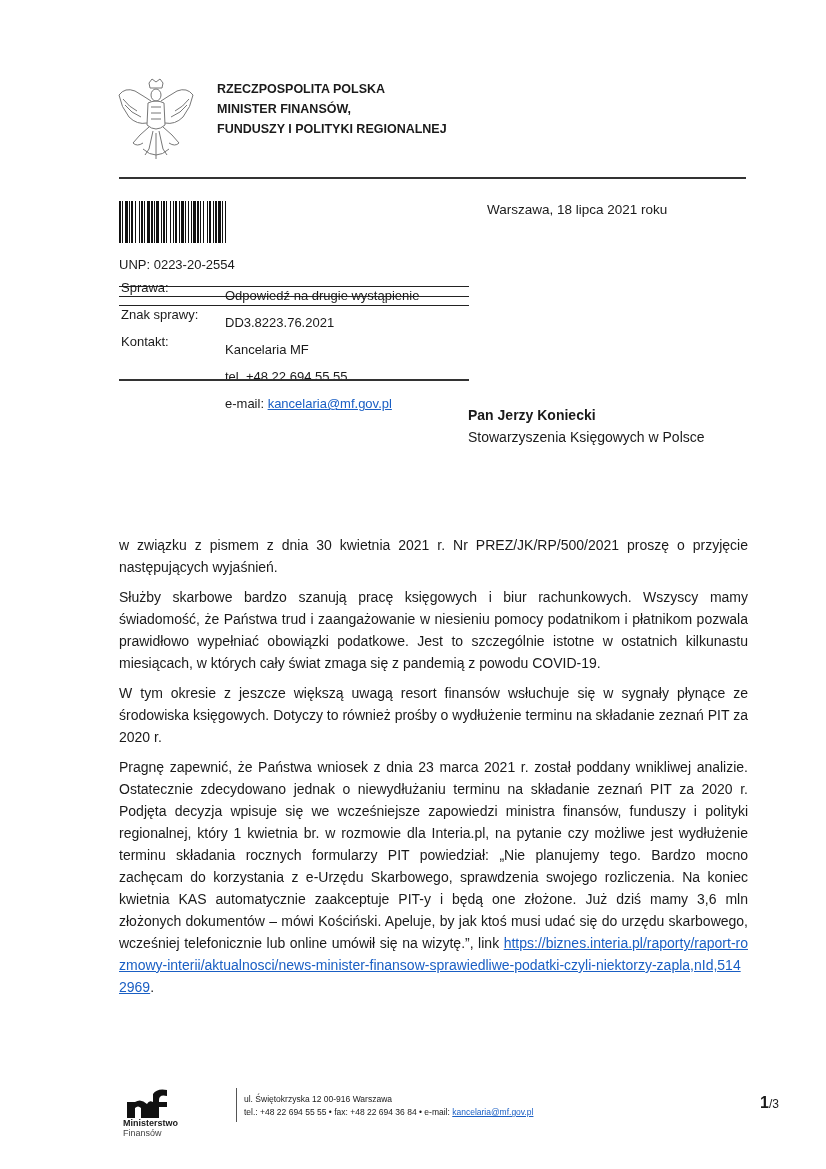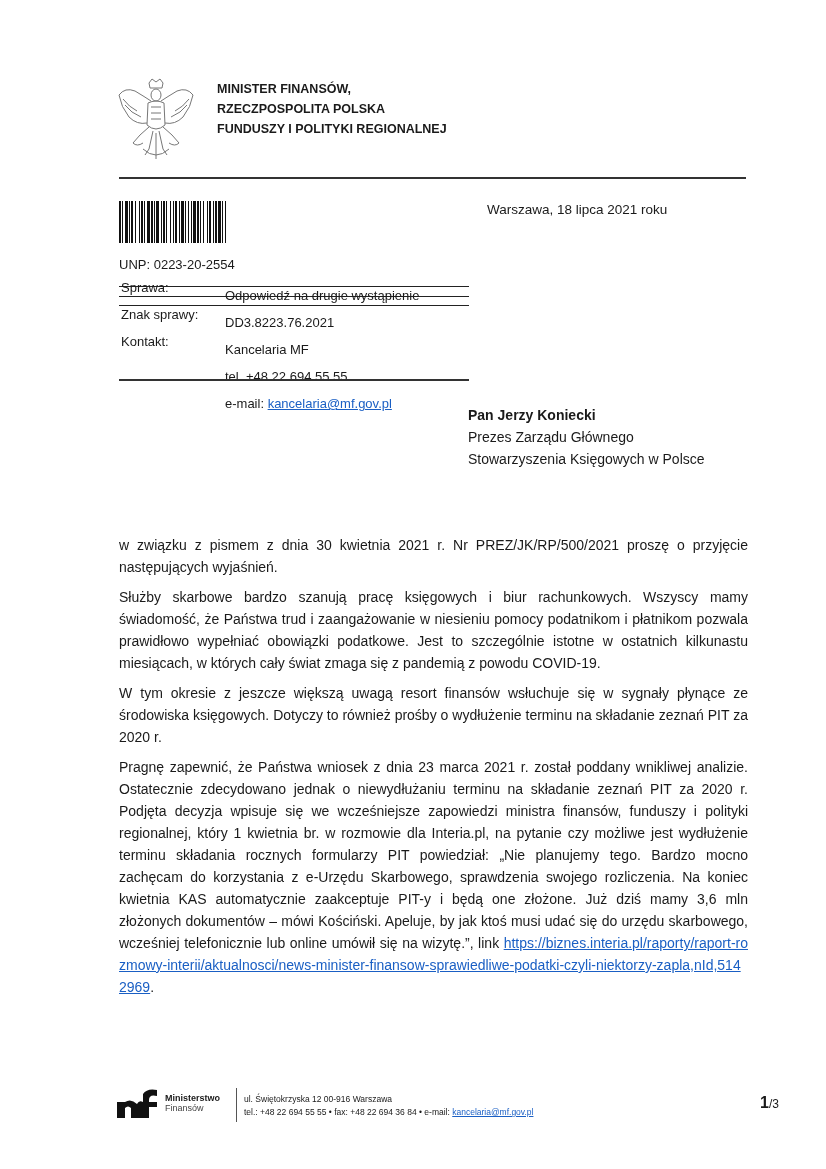--- a/index.html
+++ b/index.html
@@ -17,21 +17,21 @@
   .meta-row .k { width: 104px; padding-left: 2px; }
   .meta-row .v { flex: 1; margin-top: 8px; }
   .strike { position: absolute; left: 0; right: 0; height: 1px; background: #222; }
   .meta-bottom { left: 119px; top: 379px; width: 350px; height: 2px; background: #333; }
   a, .link { color: #1a5fc4; text-decoration: underline; }
   .recipient { left: 468px; top: 404px; font-size: 14px; line-height: 22px; }
   .recipient .name { font-weight: bold; }
   .body { left: 119px; top: 534px; width: 629px; font-size: 14px; line-height: 22px; }
   .body p { margin: 0 0 8px 0; text-align: justify; }
   .salutation { font-style: italic; margin-bottom: 9px !important; }
-  .footer-logo { left: 117px; top: 1088px; display: flex; align-items: center; }
+  .footer-logo { left: 117px; top: 1088px; display: flex; align-items: center; flex-direction: column; }
   .footer-logo .txt { font-size: 9px; line-height: 10px; margin-left: 6px; }
   .footer-sep { left: 236px; top: 1088px; width: 1px; height: 34px; background: #555; }
   .footer-addr { left: 244px; top: 1093px; font-size: 8.5px; line-height: 13px; }
   .page-num { left: 760px; top: 1094px; font-size: 16px; font-weight: bold; }
   .page-num small { font-size: 12px; font-weight: normal; }
 </style>
 </head>
 <body>
 
 <svg class="abs eagle" viewBox="0 0 82 86">
@@ -43,22 +43,22 @@
     <path d="M8 22 Q14 30 22 34 M10 28 Q16 36 26 40 M74 22 Q68 30 60 34 M72 28 Q66 36 56 40"></path>
     <path d="M33 26 Q41 22 49 26 L50 48 Q41 56 32 48 Z"></path>
     <path d="M36 30 L46 30 M36 36 L46 36 M36 42 L46 42"></path>
     <path d="M34 50 Q24 58 18 66 Q22 70 28 66 M48 50 Q58 58 64 66 Q60 70 54 66"></path>
     <path d="M38 54 L34 72 L30 78 M44 54 L48 72 L52 78 M41 56 L41 82"></path>
     <path d="M28 72 Q41 84 54 72"></path>
   </g>
 </svg>
 
 <div class="abs hdr-text">
+  <div>RZECZPOSPOLITA POLSKA</div>
   <div>MINISTER FINANSÓW,</div>
-  <div>RZECZPOSPOLITA POLSKA</div>
   <div>FUNDUSZY I POLITYKI REGIONALNEJ</div>
 </div>
 <div class="abs hdr-line"></div>
 
 <div class="abs barcode" id="barcode">
     <span style="width: 2px;"></span>
     <span style="width: 1px; background: rgb(255, 255, 255);"></span>
     <span style="width: 1px;"></span>
     <span style="width: 2px; background: rgb(255, 255, 255);"></span>
     <span style="width: 3px;"></span>
@@ -154,21 +154,20 @@
   </div>
   <div class="meta-row">
     <div class="k"></div>
     <div class="v"><span>e-mail: </span><a class="link">kancelaria@mf.gov.pl</a></div>
   </div>
 </div>
 <div class="abs meta-bottom"></div>
 
 <div class="abs recipient">
   <div class="name">Pan Jerzy Koniecki</div>
-  <div>Prezes Zarządu Głównego</div>
   <div>Stowarzyszenia Księgowych w Polsce</div>
 </div>
 
 <div class="abs body">
   <p>w związku z pismem z dnia 30 kwietnia 2021 r. Nr PREZ/JK/RP/500/2021 proszę o przyjęcie następujących wyjaśnień.</p>
   <p>Służby skarbowe bardzo szanują pracę księgowych i biur rachunkowych. Wszyscy mamy świadomość, że Państwa trud i zaangażowanie w niesieniu pomocy podatnikom i płatnikom pozwala prawidłowo wypełniać obowiązki podatkowe. Jest to szczególnie istotne w ostatnich kilkunastu miesiącach, w których cały świat zmaga się z pandemią z powodu COVID-19.</p>
   <p>W tym okresie z jeszcze większą uwagą resort finansów wsłuchuje się w sygnały płynące ze środowiska księgowych. Dotyczy to również prośby o wydłużenie terminu na składanie zeznań PIT za 2020 r.</p>
   <p style="text-align:justify"><span>Pragnę zapewnić, że Państwa wniosek z dnia 23 marca 2021 r. został poddany wnikliwej analizie. Ostatecznie zdecydowano jednak o niewydłużaniu terminu na składanie zeznań PIT za 2020 r. Podjęta decyzja wpisuje się we wcześniejsze zapowiedzi ministra finansów, funduszy i polityki regionalnej, który 1 kwietnia br. w rozmowie dla Interia.pl, na pytanie czy możliwe jest wydłużenie terminu składania rocznych formularzy PIT powiedział: „Nie planujemy tego. Bardzo mocno zachęcam do korzystania z e-Urzędu Skarbowego, sprawdzenia swojego rozliczenia. Na koniec kwietnia KAS automatycznie zaakceptuje PIT-y i będą one złożone. Już dziś mamy 3,6 mln złożonych dokumentów – mówi Kościński. Apeluje, by jak ktoś musi udać się do urzędu skarbowego, wcześniej telefonicznie lub online umówił się na wizytę.”, link </span><a class="link" style="word-break:break-all">https://biznes.interia.pl/raporty/raport-rozmowy-interii/aktualnosci/news-minister-finansow-sprawiedliwe-podatki-czyli-niektorzy-zapla,nId,5142969</a><span>.</span></p>
 </div>
 

